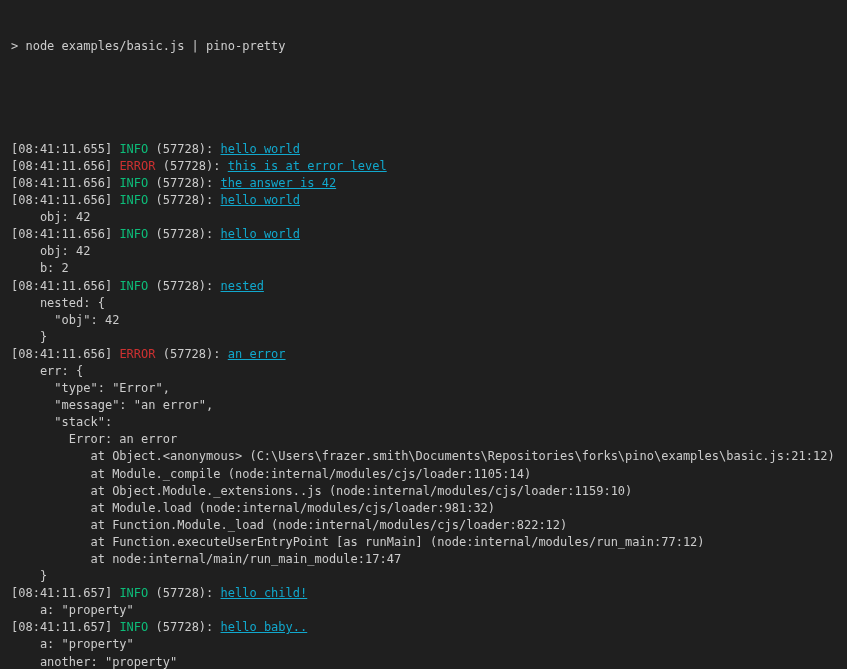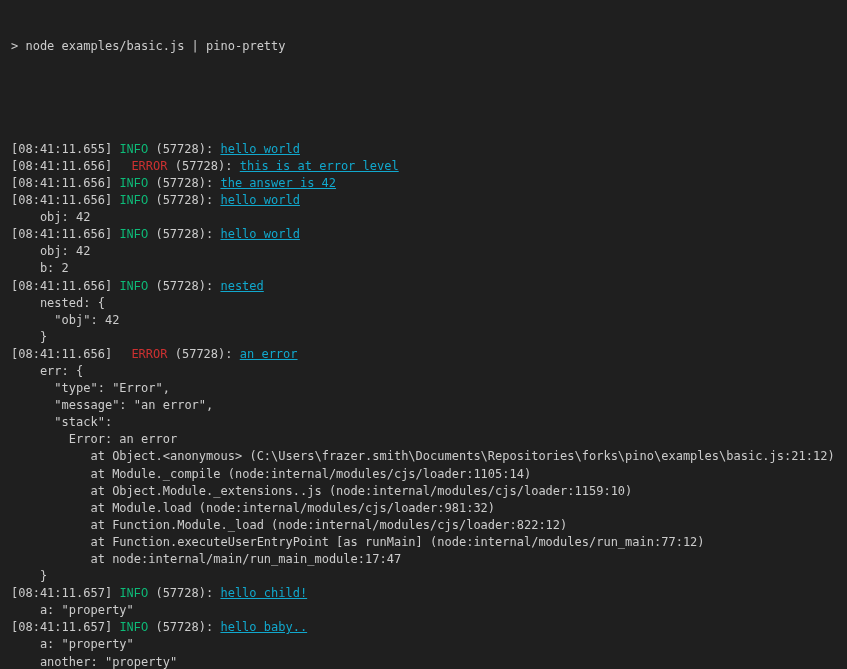--- a/index.html
+++ b/index.html
@@ -19,22 +19,22 @@
   .terminal {
     width: 847px;
     height: 669px;
     box-sizing: border-box;
     padding: 4px 0 0 11px;
     white-space: pre;
     overflow: hidden;
   }
   .line { white-space: pre; height: 17.1px; }
   .c-def   { color: var(--fg,    #cccccc); }
-  .c-green { color: var(--green, #0dbc79); font-family: Liberation Mono, monospace; }
-  .c-red   { color: var(--red,   #cd3131); margin-left: 12px; }
+  .c-green { color: var(--green, #0dbc79); }
+  .c-red   { color: var(--red,   #cd3131); }
   .c-cyan  { color: var(--cyan,  #11a8cd); text-decoration: underline; }
 </style>
 </head>
 <body>
 
 <div class="terminal">
   <div class="line c-def">&gt; node examples/basic.js | pino-pretty</div>
   <div class="line"> </div>
   <div><div class="line"><span class="c-def">[08:41:11.655] </span><span class="c-green">INFO</span><span class="c-def"> (57728): </span><span class="c-cyan">hello world</span></div><div class="line"><span class="c-def">[08:41:11.656] </span><span class="c-red">ERROR</span><span class="c-def"> (57728): </span><span class="c-cyan">this is at error level</span></div><div class="line"><span class="c-def">[08:41:11.656] </span><span class="c-green">INFO</span><span class="c-def"> (57728): </span><span class="c-cyan">the answer is 42</span></div><div class="line"><span class="c-def">[08:41:11.656] </span><span class="c-green">INFO</span><span class="c-def"> (57728): </span><span class="c-cyan">hello world</span></div><div class="line c-def">    obj: 42</div><div class="line"><span class="c-def">[08:41:11.656] </span><span class="c-green">INFO</span><span class="c-def"> (57728): </span><span class="c-cyan">hello world</span></div><div class="line c-def">    obj: 42</div><div class="line c-def">    b: 2</div><div class="line"><span class="c-def">[08:41:11.656] </span><span class="c-green">INFO</span><span class="c-def"> (57728): </span><span class="c-cyan">nested</span></div><div class="line c-def">    nested: {</div><div class="line c-def">      "obj": 42</div><div class="line c-def">    }</div><div class="line"><span class="c-def">[08:41:11.656] </span><span class="c-red">ERROR</span><span class="c-def"> (57728): </span><span class="c-cyan">an error</span></div><div class="line c-def">    err: {</div><div class="line c-def">      "type": "Error",</div><div class="line c-def">      "message": "an error",</div><div class="line c-def">      "stack":</div><div class="line c-def">        Error: an error</div><div class="line c-def">           at Object.&lt;anonymous&gt; (C:\Users\frazer.smith\Documents\Repositories\forks\pino\examples\basic.js:21:12)</div><div class="line c-def">           at Module._compile (node:internal/modules/cjs/loader:1105:14)</div><div class="line c-def">           at Object.Module._extensions..js (node:internal/modules/cjs/loader:1159:10)</div><div class="line c-def">           at Module.load (node:internal/modules/cjs/loader:981:32)</div><div class="line c-def">           at Function.Module._load (node:internal/modules/cjs/loader:822:12)</div><div class="line c-def">           at Function.executeUserEntryPoint [as runMain] (node:internal/modules/run_main:77:12)</div><div class="line c-def">           at node:internal/main/run_main_module:17:47</div><div class="line c-def">    }</div><div class="line"><span class="c-def">[08:41:11.657] </span><span class="c-green">INFO</span><span class="c-def"> (57728): </span><span class="c-cyan">hello child!</span></div><div class="line c-def">    a: "property"</div><div class="line"><span class="c-def">[08:41:11.657] </span><span class="c-green">INFO</span><span class="c-def"> (57728): </span><span class="c-cyan">hello baby..</span></div><div class="line c-def">    a: "property"</div><div class="line c-def">    another: "property"</div></div>
 </div>

